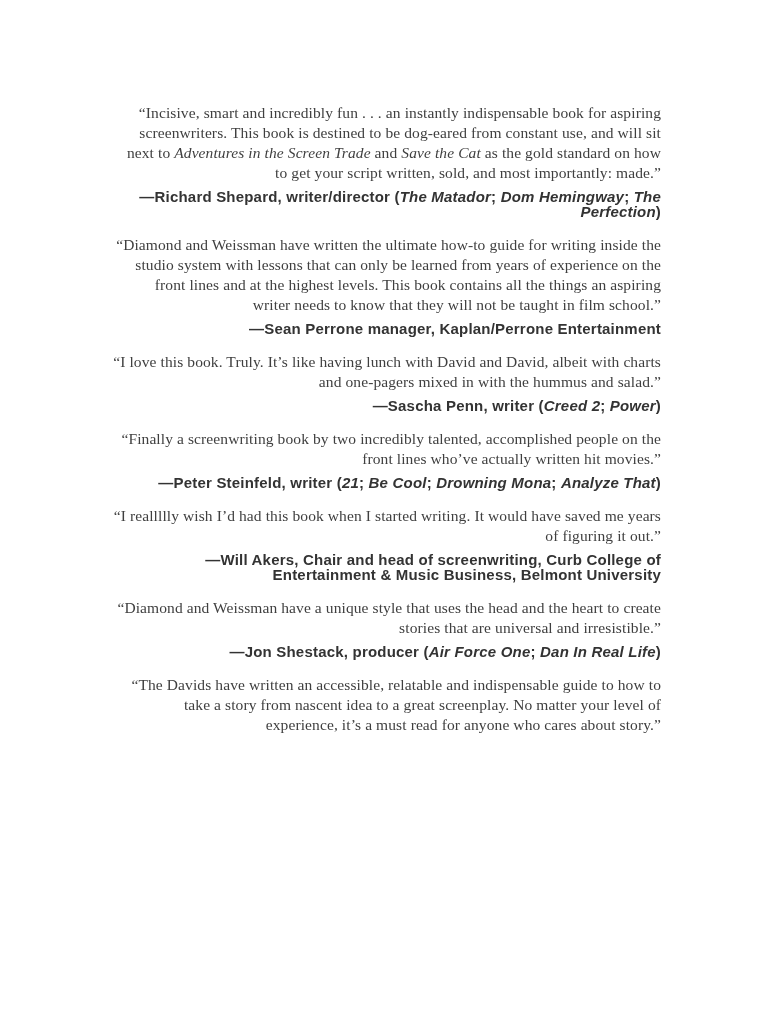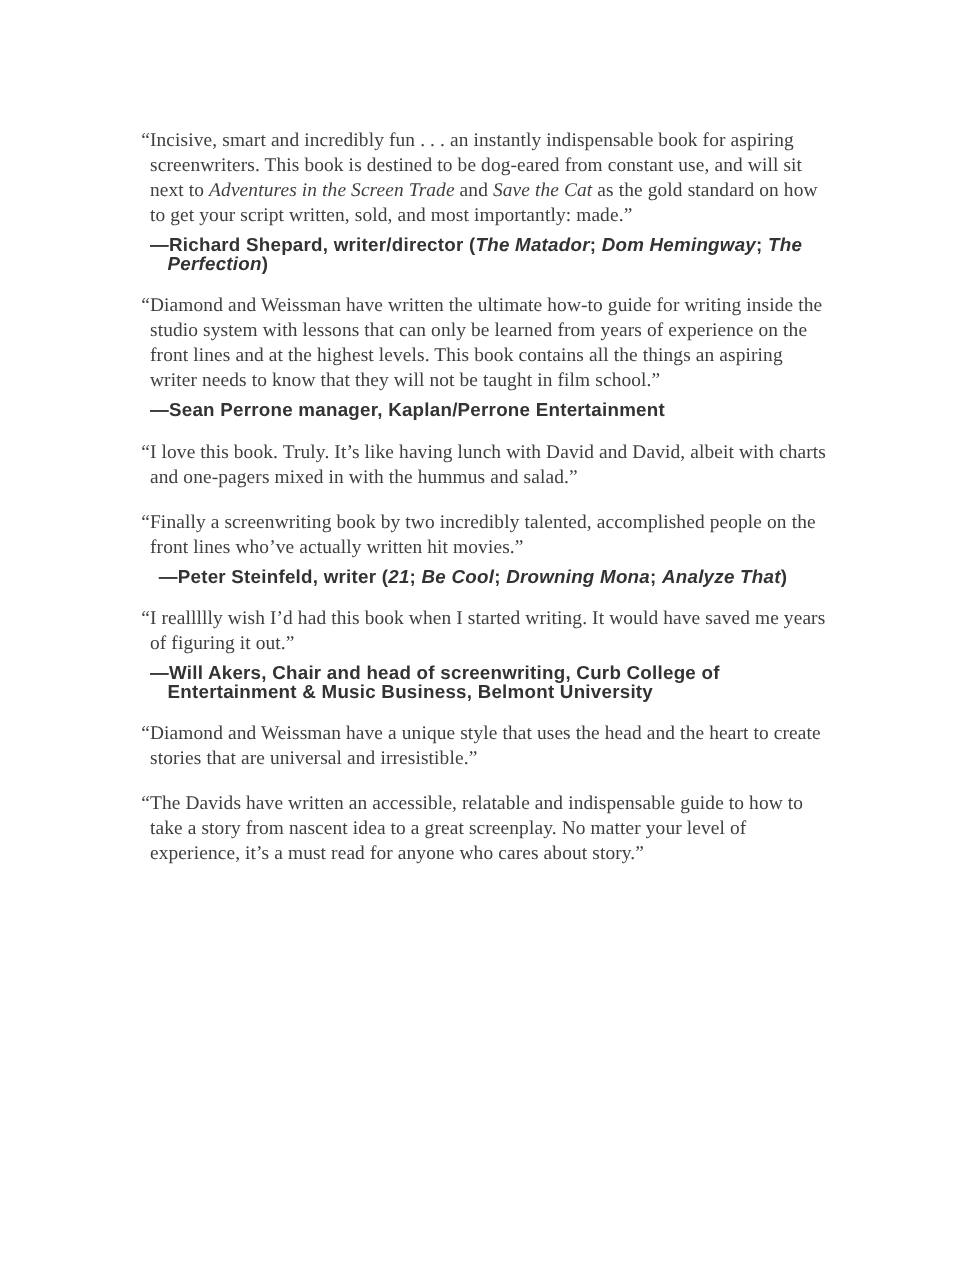--- a/index.html
+++ b/index.html
@@ -17,20 +17,21 @@
     position: relative;
     width: 768px;
     height: 1024px;
     background: var(--page-bg, #ffffff);
   }
   .content {
     position: absolute;
     left: 113px;
     top: 103px;
     width: 548px;
+    text-align: right;
   }
   .blurb {
     margin: 0 0 16px 0;
   }
   .quote {
     margin: 0;
     padding-left: 7px;
     text-indent: -7px;
     font-family: "Liberation Serif", "DejaVu Serif", serif;
     font-size: 15.5px;
@@ -69,31 +70,33 @@
         <p class="attribution"><span>—Richard Shepard, writer/director (</span><em>The Matador</em><span>; </span><em>Dom Hemingway</em><span>; </span><em>The Perfection</em><span>)</span></p>
       </section>
       <section class="blurb">
         <p class="quote"><span>“Diamond and Weissman have written the ultimate how-to guide for writing inside the studio system with lessons that can only be learned from years of experience on the front lines and at the highest levels. This book contains all the things an aspiring writer needs to know that they will not be taught in film school.”</span></p>
         <p class="attribution"><span>—Sean Perrone manager, Kaplan/Perrone Entertainment</span></p>
       </section>
       <section class="blurb">
       </section>
       <section class="blurb">
         <p class="quote"><span>“I love this book. Truly. It’s like having lunch with David and David, albeit with charts and one-pagers mixed in with the hummus and salad.”</span></p>
+        <p class="attribution"><span>—Sascha Penn, writer (</span><em>Creed 2</em><span>; </span><em>Power</em><span>)</span></p>
       </section>
       <section class="blurb">
         <p class="quote"><span>“Finally a screenwriting book by two incredibly talented, accomplished people on the front lines who’ve actually written hit movies.”</span></p>
         <p class="attribution attribution-indent"><span>—Peter Steinfeld, writer (</span><em>21</em><span>; </span><em>Be Cool</em><span>; </span><em>Drowning Mona</em><span>; </span><em>Analyze That</em><span>)</span></p>
       </section>
       <section class="blurb">
         <p class="quote"><span>“I reallllly wish I’d had this book when I started writing. It would have saved me years of figuring it out.”</span></p>
         <p class="attribution"><span>—Will Akers, Chair and head of screenwriting, Curb College of Entertainment &amp; Music Business, Belmont University</span></p>
       </section>
       <section class="blurb">
       </section>
       <section class="blurb">
         <p class="quote"><span>“Diamond and Weissman have a unique style that uses the head and the heart to create stories that are universal and irresistible.”</span></p>
+        <p class="attribution"><span>—Jon Shestack, producer (</span><em>Air Force One</em><span>; </span><em>Dan In Real Life</em><span>)</span></p>
       </section>
       <section class="blurb">
         <p class="quote"><span>“The Davids have written an accessible, relatable and indispensable guide to how to take a story from nascent idea to a great screenplay. No matter your level of experience, it’s a must read for anyone who cares about story.”</span></p>
       </section>
     </div>
 </div>
 
 </body></html>

